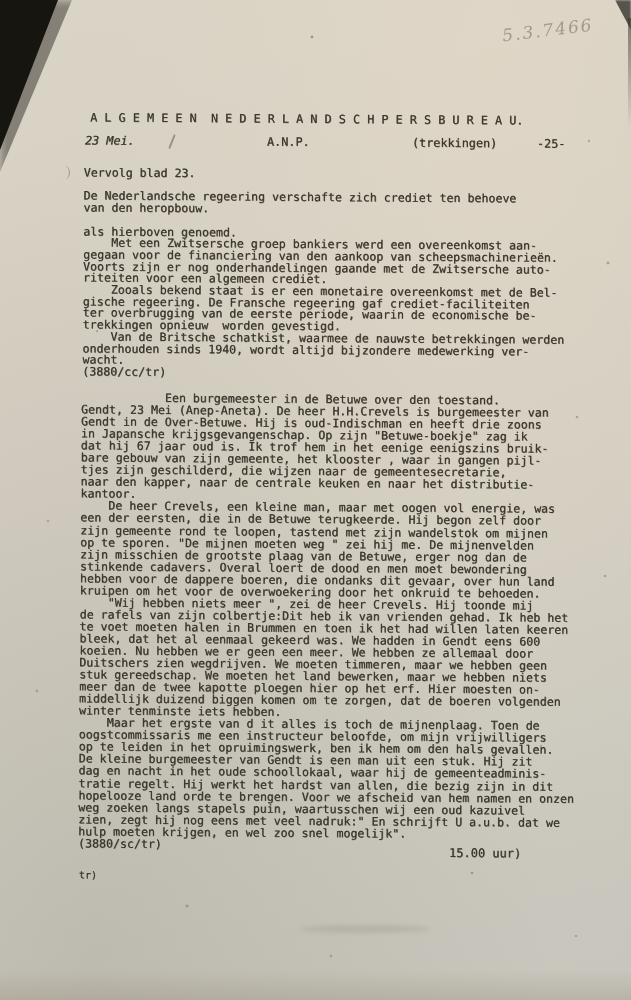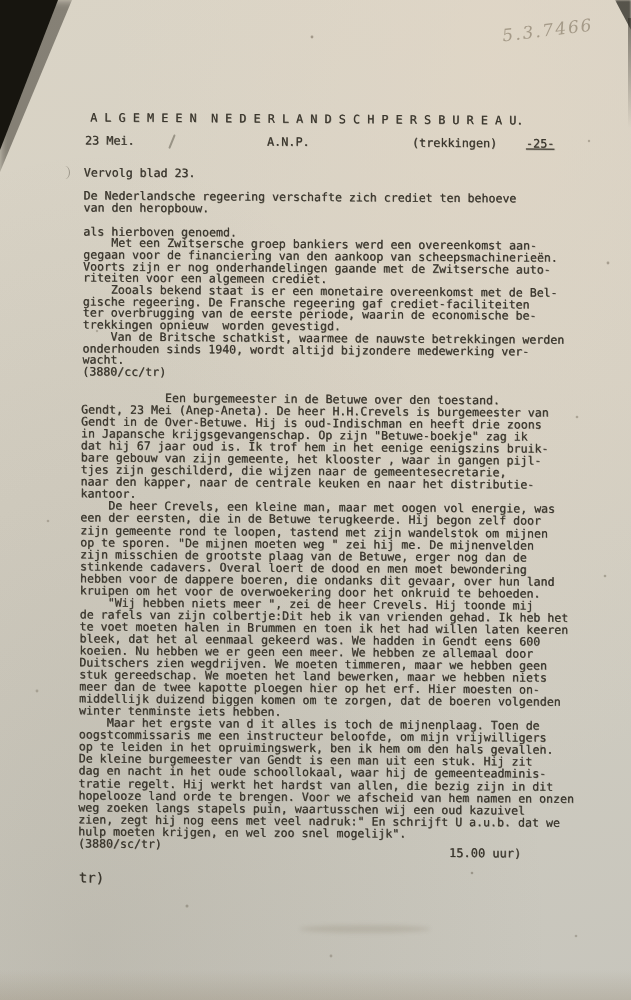--- a/index.html
+++ b/index.html
@@ -44,34 +44,34 @@
     position:absolute;left:0;top:0;width:100%;height:100%;
     transform:rotate(0.4deg);transform-origin:50% 0;
     text-shadow:0.4px 0.4px 0.6px rgba(56,52,43,0.55), -0.2px 0 0.4px rgba(56,52,43,0.3);
   }
   .title{
     position:absolute;left:91px;top:112px;
     font-size:11.8px;white-space:pre;
   }
   .meta{position:absolute;left:0;top:135px;width:100%;font-size:11.8px;}
   .meta span{position:absolute;white-space:pre;}
-  .m-date{left:86px;}
+  .m-date{left:86px;font-style:italic;}
   .m-anp{left:268px;}
   .m-copy{left:413px;}
-  .m-page{left:527px;text-decoration:underline;}
+  .m-page{left:538px;}
   pre.sec{
     position:absolute;margin:0;
     font-family:inherit;
     font-size:11.6px;
     white-space:pre;
   }
   .sec1{left:85px;top:169px;line-height:11.7px;}
   .sec2{left:84px;top:393px;line-height:12.05px;}
   .time{position:absolute;left:455px;top:845px;font-size:12px;white-space:pre;}
-  .initials{position:absolute;left:85px;top:871px;font-size:14px;white-space:pre;}
+  .initials{position:absolute;left:85px;top:871px;font-size:10px;white-space:pre;}
   .pencil-mark{
     position:absolute;left:502px;top:20px;
     font-family:"DejaVu Serif", serif;font-style:italic;
     font-size:17px;letter-spacing:2px;
     color:rgba(150,139,120,0.8);
     transform:rotate(-7deg);
     text-shadow:none;
   }
   .stray-slash{
     position:absolute;left:171px;top:134px;width:1.6px;height:15px;

